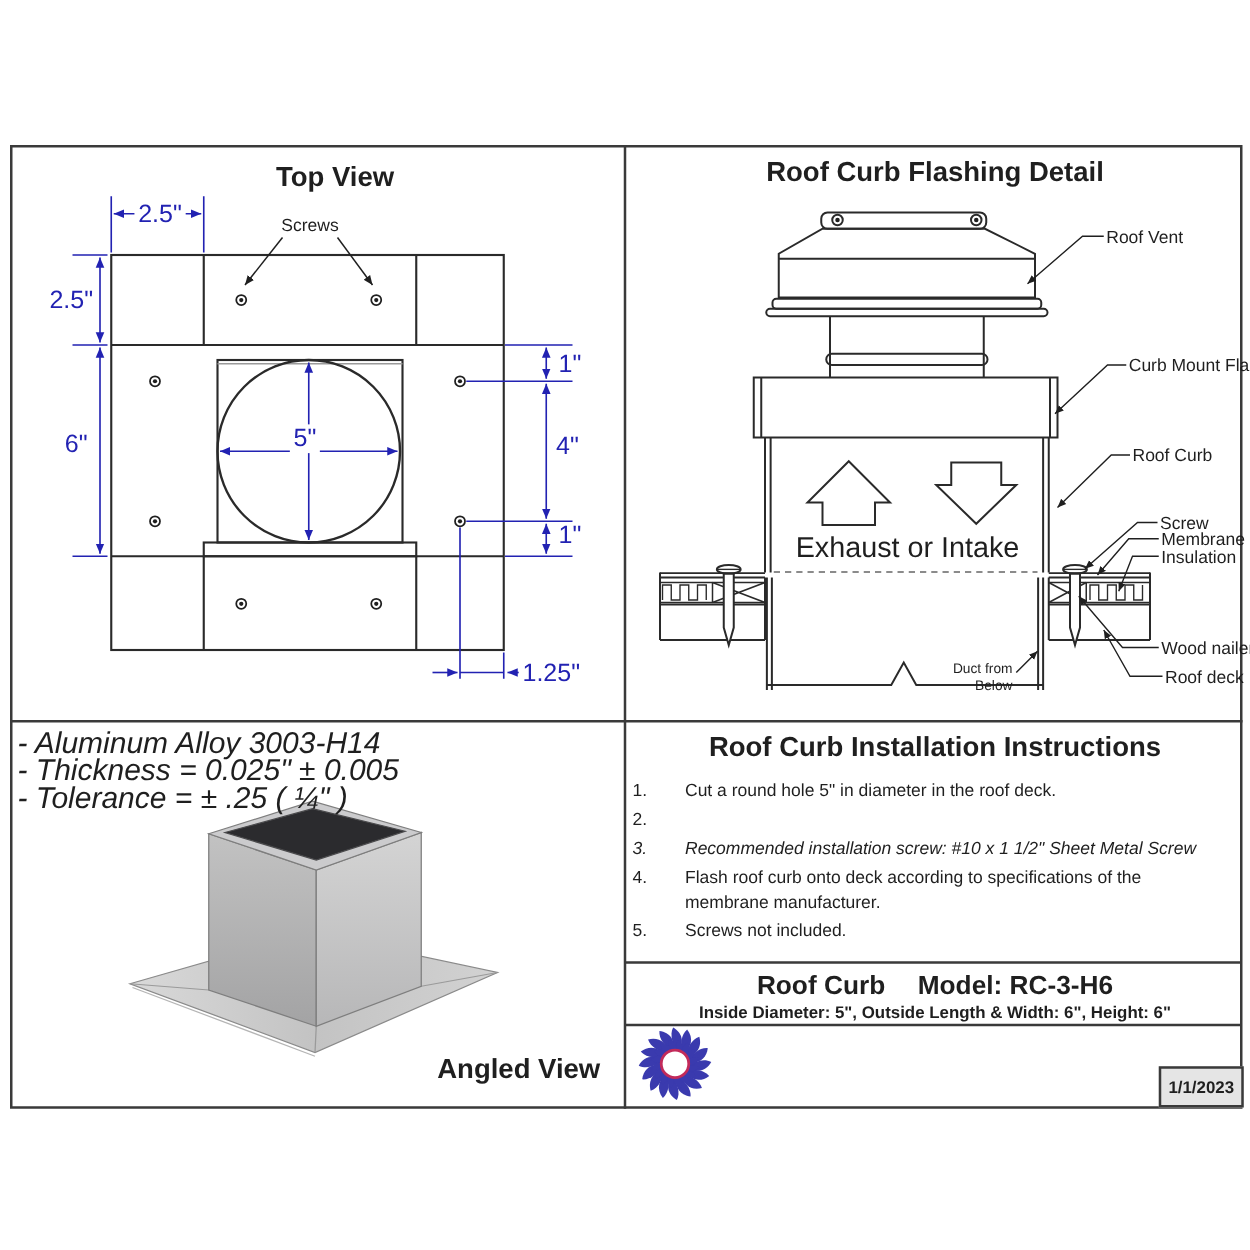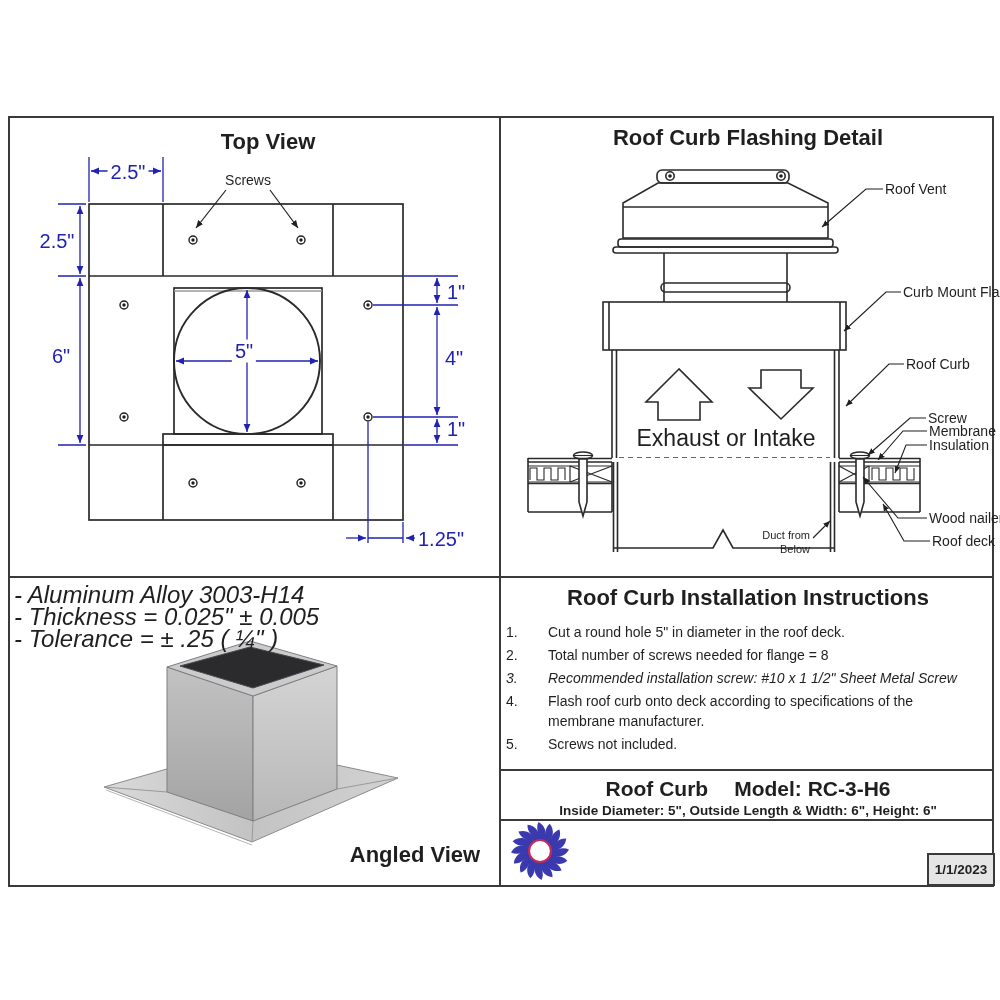--- a/index.html
+++ b/index.html
@@ -258,21 +258,20 @@
   <div class="lbl center title" style="left:415px;top:855px;">Angled View</div>
 
   <div class="lbl center title" style="left:748px;top:598px;">Roof Curb Installation Instructions</div>
   <div class="instr">
     <div class="irow">
       <span class="inum">1.</span>
       <span class="itext">Cut a round hole 5" in diameter in the roof deck.</span>
     </div>
     <div class="irow">
       <span class="inum">2.</span>
-      <span class="itext">Total number of screws needed for flange = 8</span>
     </div>
     <div class="irow italic">
       <span class="inum">3.</span>
       <span class="itext">Recommended installation screw: #10 x 1 1/2" Sheet Metal Screw</span>
     </div>
     <div class="irow">
       <span class="inum">4.</span>
       <span class="itext">Flash roof curb onto deck according to specifications of the membrane manufacturer.</span>
     </div>
     <div class="irow">

